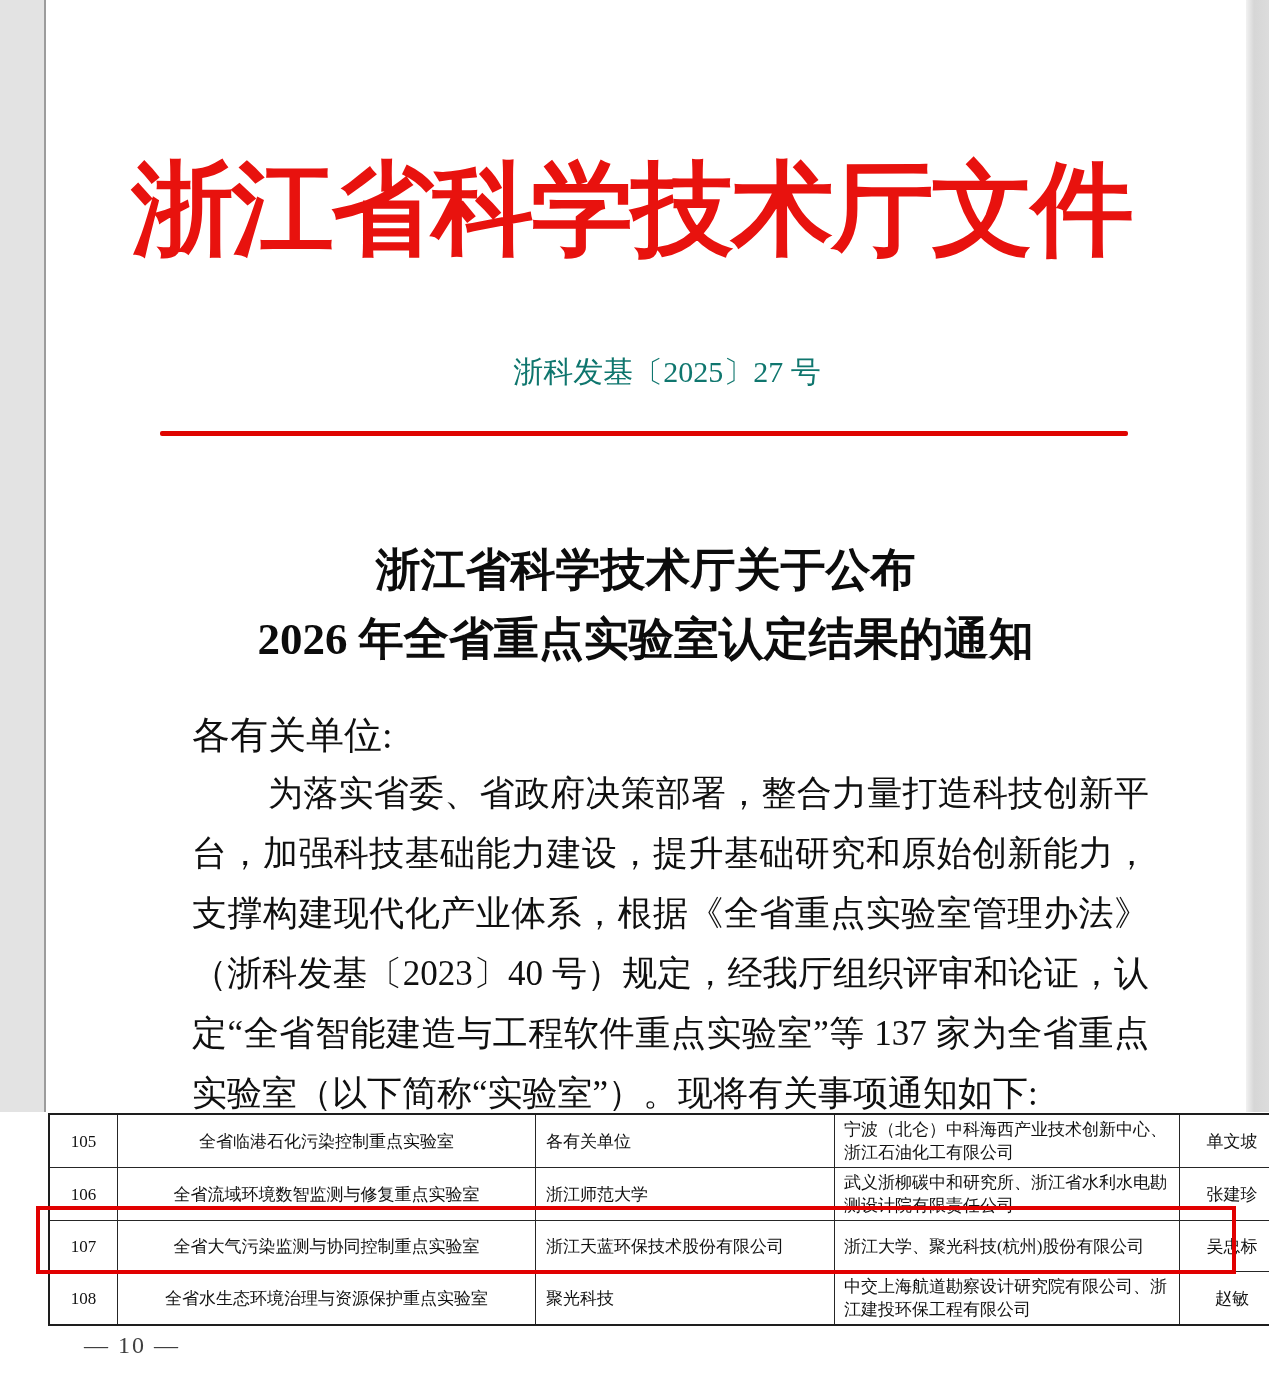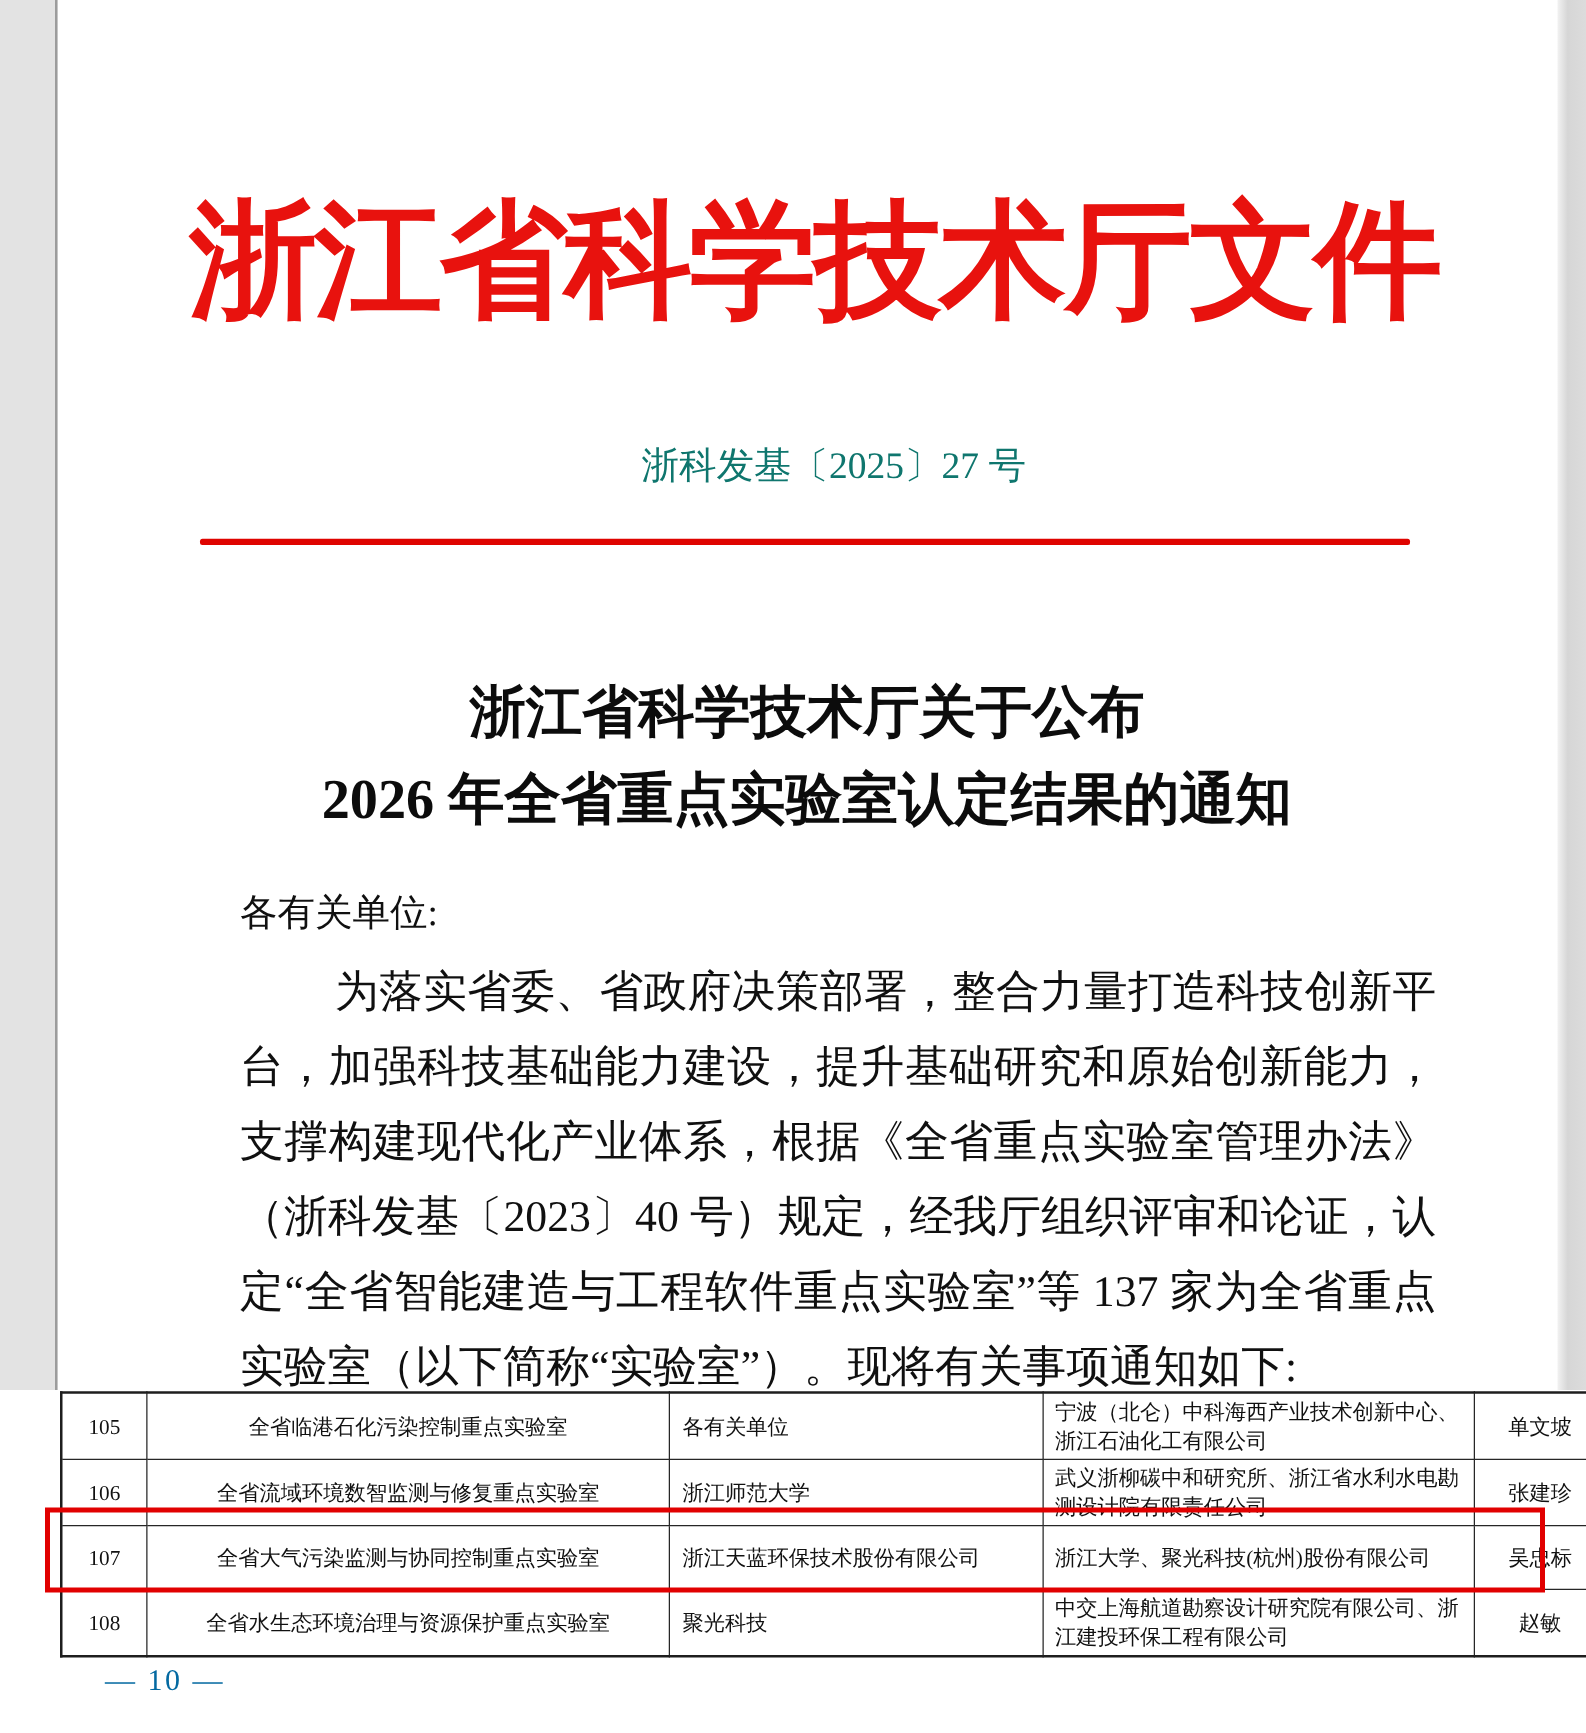--- a/index.html
+++ b/index.html
@@ -10,30 +10,30 @@
   }
   .abs{position:absolute;}
 
   
   .bg-left{left:0;top:0;width:44px;height:1112px;background:#e3e3e3;border-right:2px solid #9c9c9c;}
   .bg-right{left:1246px;top:0;width:23px;height:1140px;
     background:linear-gradient(to right,#f2f2f2 0%,#d6d6d6 35%,#dcdcdc 100%);}
 
   
   .agency-title{
-    left:51px;top:146px;width:1201px;text-align:center;
+    left:31px;top:146px;width:1201px;text-align:center;
     font-size:102px;font-weight:bold;color:#e8120e;letter-spacing:-2px;line-height:1.25;
   }
   .doc-number{left:45px;top:352px;width:1244px;text-align:center;font-size:30px;color:#0f766e;}
   .red-rule{left:160px;top:431px;width:968px;height:5px;background:#df0400;border-radius:2px;}
 
   .notice-title{left:45px;top:536px;width:1201px;text-align:center;
     font-size:45px;font-weight:bold;color:#0c0c0c;line-height:69px;}
 
-  .salutation{left:192px;top:710px;width:956px;font-size:30px;color:#101010;}
+  .salutation{left:192px;top:710px;width:956px;font-size:38px;color:#101010;}
   .body-paragraph{
     left:192px;top:764px;width:957px;font-size:35px;line-height:60px;
     text-align:justify;text-indent:76px;color:#101010;
   }
 
   
   .table-section{left:0;top:1112px;width:1269px;height:274px;background:#ffffff;}
   table.labs{position:absolute;left:48px;top:1px;width:1168px;border-collapse:collapse;table-layout:fixed;}
   table.labs td{
     border:1.5px solid #262626;font-size:17px;color:#111;
@@ -45,21 +45,21 @@
   td.c-inst{width:278px;padding:0 10px;}
   td.c-part{width:326px;padding:3px 9px;}
   td.c-dir{width:102px;text-align:center;}
   tr.row-105{height:50px;} tr.row-106{height:49px;}
   tr.row-107{height:51px;} tr.row-108{height:51px;}
 
   .highlight-box{
     left:36px;top:94px;width:1192px;height:60px;
     border:4px solid #e10000;background:transparent;z-index:5;
   }
-  .page-number{left:84px;top:220px;font-size:24px;color:#0369a1;letter-spacing:2px;}
+  .page-number{left:84px;top:220px;font-size:24px;color:#404040;letter-spacing:2px;}
 </style>
 </head>
 <body>
 
 <div class="abs bg-left"></div>
 <div class="abs bg-right"></div>
 
 <div class="abs agency-title">浙江省科学技术厅文件</div>
 
 <div class="abs doc-number">浙科发基〔2025〕27 号</div>

